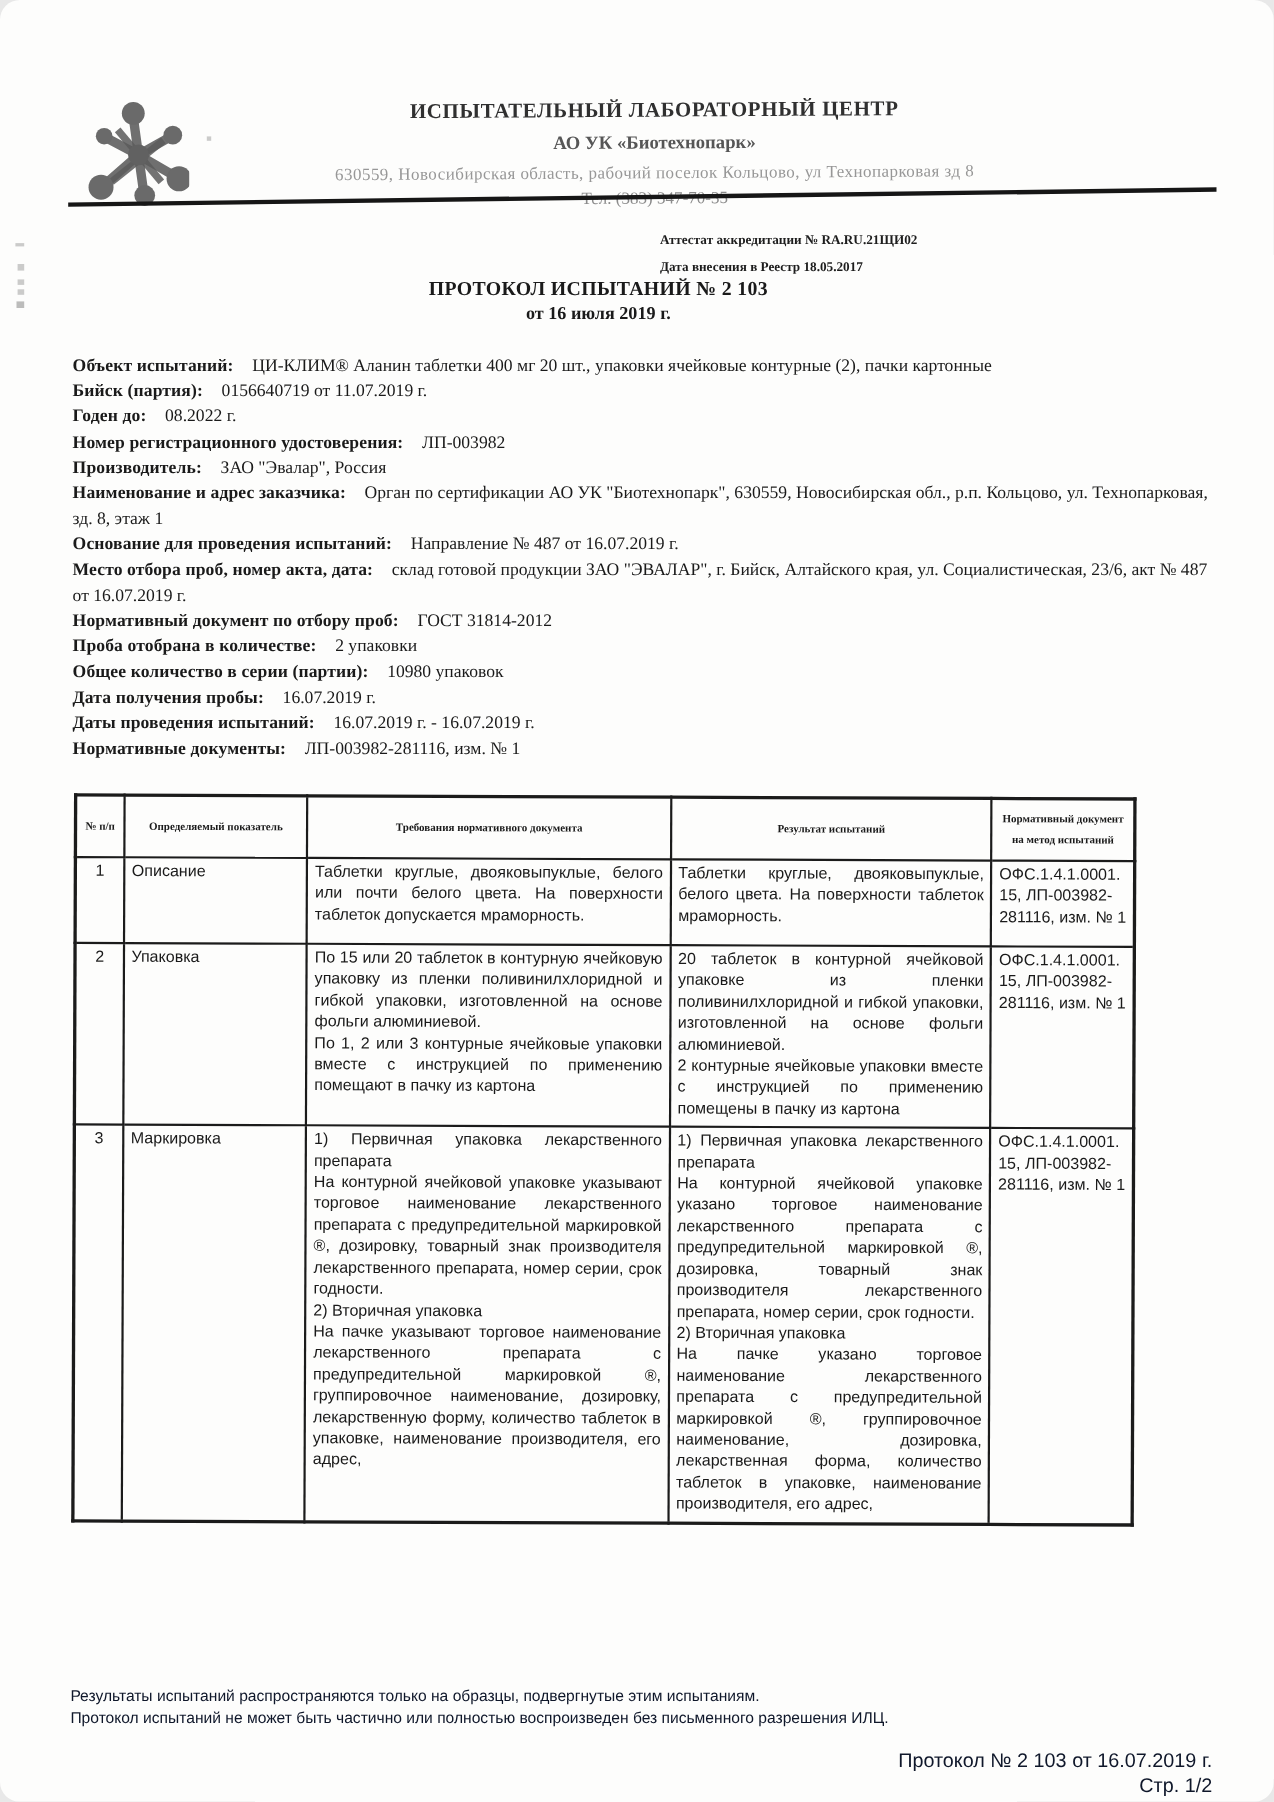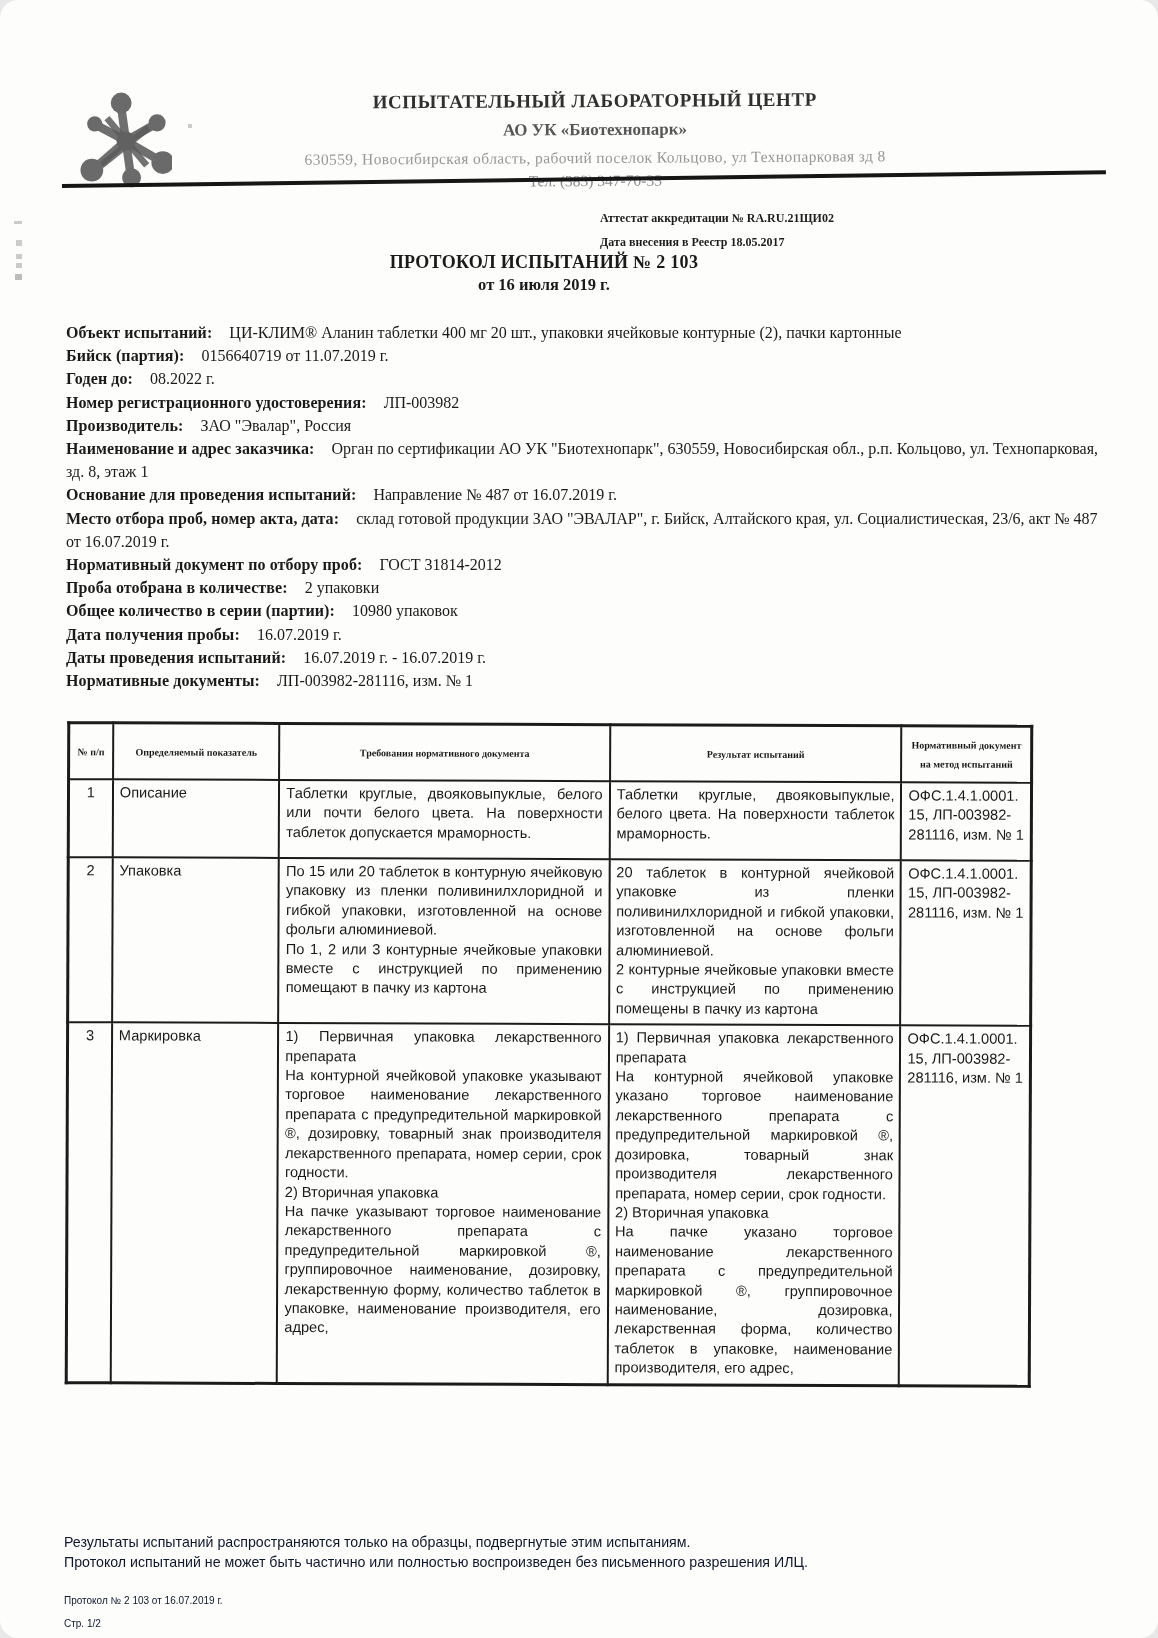--- a/index.html
+++ b/index.html
@@ -64,21 +64,21 @@
   .col1 { width:4.6%; }  .col2 { width:17.3%; } .col3 { width:34.3%; }
   .col4 { width:30.3%; } .col5 { width:13.5%; }
 
   
   .footer {
     position:absolute; left:64px; right:56px; top:1492px;
     font-family:"Liberation Sans", sans-serif; font-size:14.2px; line-height:20px;
     color:#0f172a;
     margin-top:40px;
   }
-  .footer .ref { margin-top:17px; line-height:23px; font-size:10px; }
+  .footer .ref { text-align:right; margin-top:17px; line-height:23px; font-size:18px; }
 
   
   .dot { position:absolute; background:#b9b9b9; opacity:0.75; }
   .d1 { left:14px; top:221px; width:8px;  height:3px; }
   .d2 { left:16px; top:240px; width:6px;  height:6px; }
   .d3 { left:16px; top:254px; width:6px;  height:5px; }
   .d4 { left:16px; top:263px; width:6px;  height:5px; }
   .d5 { left:15px; top:274px; width:7px;  height:6px; background:#a6a6a6; }
   .d6 { left:188px; top:124px; width:4px; height:4px; }
 </style>

